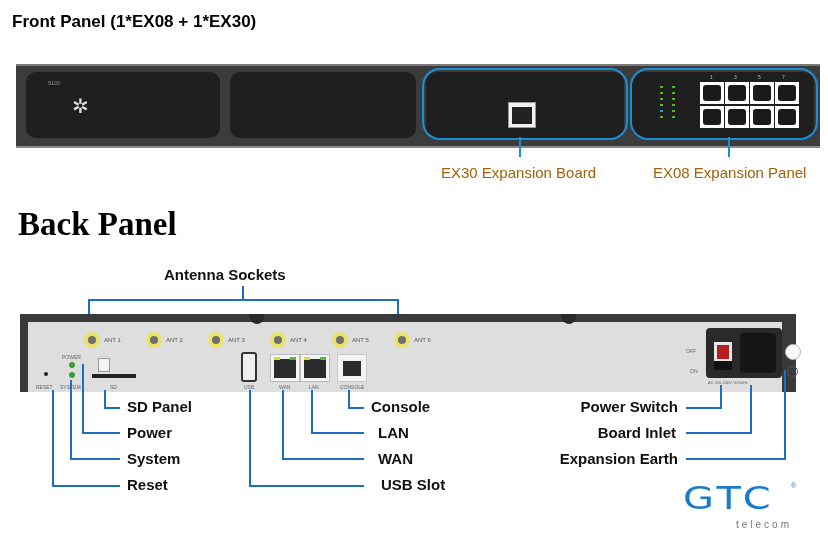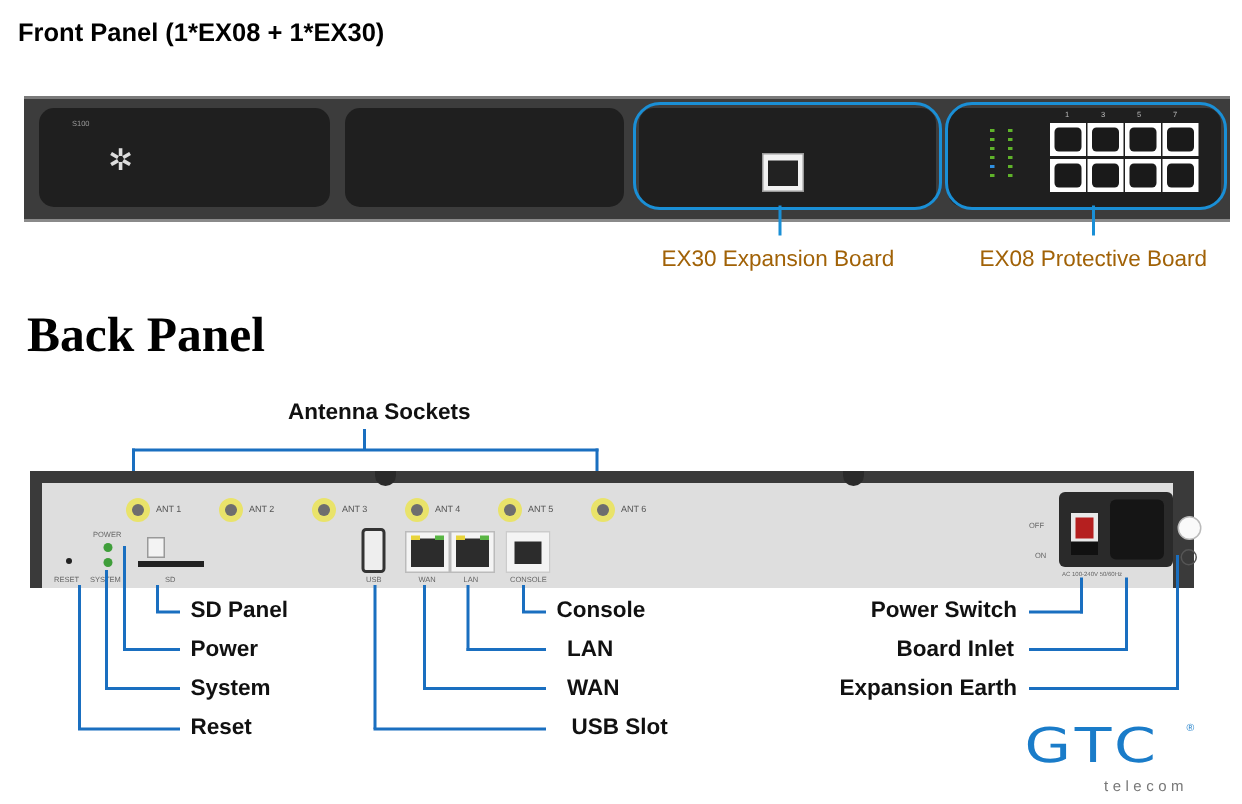--- a/index.html
+++ b/index.html
@@ -119,23 +119,23 @@
     <div class="rj8" style="left:143px;top:34px;">
         <div class="hole"></div>
       </div>
   </div>
 </div>
 <div class="hl-box" style="left:422px;top:68px;width:202px;height:68px;"></div>
 <div class="hl-box" style="left:630px;top:68px;width:184px;height:68px;"></div>
 <div class="callout-line" style="left:519px;top:137px;width:2px;height:20px;"></div>
 <div class="callout-line" style="left:728px;top:137px;width:2px;height:20px;"></div>
 <div class="abs front-label" style="left:441px;top:164px;">EX30 Expansion Board</div>
-<div class="abs front-label" style="left:653px;top:164px;">EX08 Protective Board</div>
-
-<div class="abs back-label" style="left:192px;top:266px;">Antenna Sockets</div>
+<div class="abs front-label" style="left:653px;top:164px;">EX08 Expansion Panel</div>
+
+<div class="abs back-label" style="left:164px;top:266px;">Antenna Sockets</div>
 <div class="bl" style="left:242px;top:286px;width:2px;height:14px;"></div>
 <div class="bl" style="left:88px;top:299px;width:311px;height:2px;"></div>
 <div class="bl" style="left:88px;top:299px;width:2px;height:38px;"></div>
 <div class="bl" style="left:397px;top:299px;width:2px;height:38px;"></div>
 
 <div class="abs back-chassis">
   <div class="back-face">
     <div class="bump" style="left:222px;top:-8px;"></div>
     <div class="bump" style="left:534px;top:-8px;"></div>
 

